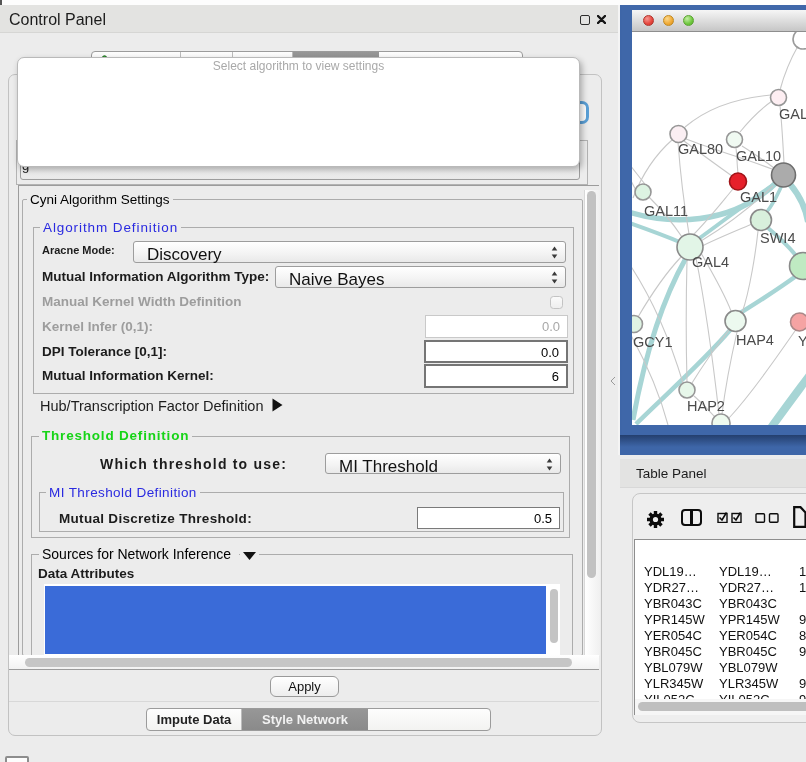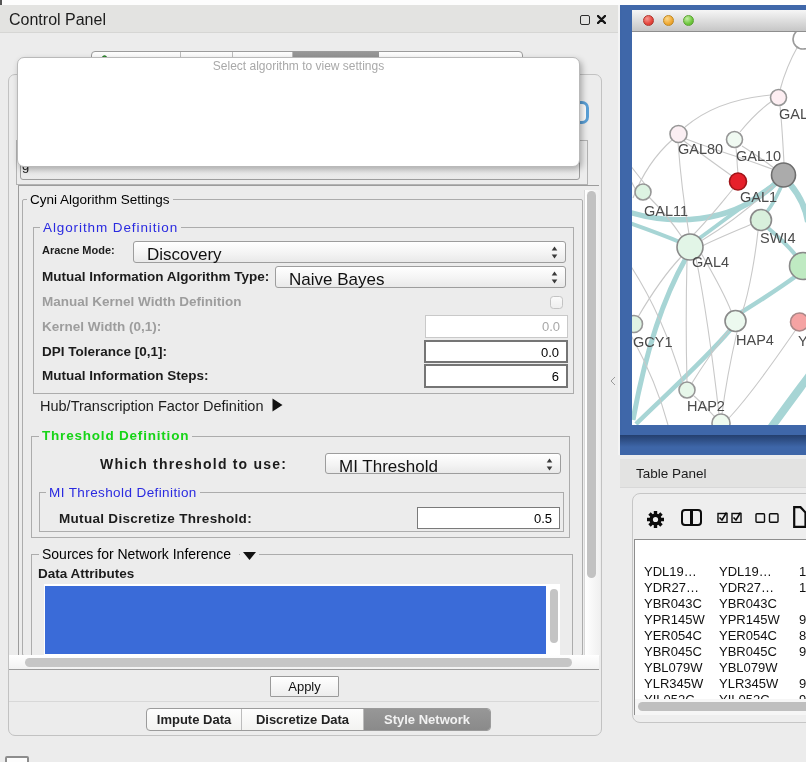--- a/index.html
+++ b/index.html
@@ -84,27 +84,27 @@
       <span class="tx">Naive Bayes</span>
   <svg class="ar" viewBox="0 0 7 13">
         <path d="M3.5 0.5 L6.3 4.5 H0.7 Z" fill="#3a3a3a"></path>
         <path d="M3.5 12.5 L0.7 8.5 H6.3 Z" fill="#3a3a3a"></path>
       </svg>
     </div>
 
 <div class="lbl b" style="left:42px;top:294px;color:#9d9d9d;font-size:13.5px">Manual Kernel Width Definition</div>
 <div class="abs" style="left:550px;top:296px;width:13px;height:13px;border:1px solid #c3c3c3;border-radius:3.5px;background:linear-gradient(#fafafa,#eee);box-sizing:border-box"></div>
 
-<div class="lbl b" style="left:42px;top:319px;color:#9d9d9d;font-size:13.5px">Kernel Width (0,1):</div>
+<div class="lbl b" style="left:42px;top:319px;color:#9d9d9d;font-size:13.5px">Kernel Infer (0,1):</div>
 <div class="fld" style="left:425px;top:315px;width:143px;height:23px;border:1px solid #c9c9c9;color:#a8a8a8">0.0</div>
 
 <div class="lbl b" style="left:42px;top:344px;font-size:13.5px">DPI Tolerance [0,1]:</div>
 <div class="fld" style="left:424px;top:340px;width:144px;height:23px;border:2px solid #757575;color:#000">0.0</div>
 
-<div class="lbl b" style="left:42px;top:368px;font-size:13.5px">Mutual Information Steps:</div>
+<div class="lbl b" style="left:42px;top:368px;font-size:13.5px">Mutual Information Kernel:</div>
 <div class="fld" style="left:424px;top:364px;width:144px;height:24px;border:2px solid #757575;color:#000">6</div>
 
 <div class="lbl" style="left:40px;top:398px;font-size:14.5px">Hub/Transcription Factor Definition</div>
 <svg class="abs" style="left:271px;top:398px" width="13" height="14" viewBox="0 0 13 14">
       <path d="M1.5 0.5 L11.5 7 L1.5 13.5 Z" fill="#111"></path>
     </svg>
 
 <div class="gbox" style="left:31px;top:436px;width:539px;height:102px"></div>
 <div class="glab b" style="left:39px;top:428px;color:#17d417;letter-spacing:0.8px;font-weight:bold">Threshold Definition</div>
 
@@ -136,26 +136,25 @@
 </div>
 </div>
 
 <div class="abs" style="left:584px;top:190px;width:15px;height:466px;background:linear-gradient(to right,#ffffff,#f0f0f0);border-left:1px solid #d8d8d8"></div>
 <div class="scthumb" style="left:587px;top:191px;width:9px;height:387px"></div>
 
 <div class="abs" style="left:9px;top:655px;width:590px;height:14px;background:linear-gradient(#ffffff,#f2f2f2)"></div>
 <div class="scthumb" style="left:25px;top:658px;width:547px;height:9px;background:#c6c6c6"></div>
 <div class="abs" style="left:9px;top:669px;width:590px;height:1px;background:#9b9b9b"></div>
 
-<div class="abs" style="left:270px;top:676px;width:67px;height:19px;border:1px solid #9a9a9a;border-radius:1px;background:linear-gradient(#ffffff,#ededed);text-align:center;font-size:13px;color:#111;line-height:19px">Apply</div>
+<div class="abs" style="left:270px;top:676px;width:67px;height:19px;border:1px solid #9a9a9a;border-radius:6px;background:linear-gradient(#ffffff,#ededed);text-align:center;font-size:13px;color:#111;line-height:19px">Apply</div>
 
 <div class="abs" style="left:9px;top:701px;width:590px;height:1px;background:#d8d8d8"></div>
 <div class="seg" style="left:146px;top:708px;width:343px">
   <div style="width:95px">Impute Data</div>
-  <div style="width:122px">Discretize Data</div>
   <div class="sel" style="width:126px">Style Network</div>
 </div>
 
 <div class="abs" style="left:5px;top:756px;width:20px;height:10px;border:2px solid #8d8d8d;background:#fdfdfd;border-radius:2px"></div>
 
 <div class="abs" style="left:610px;top:371px;width:6px;height:8px">
  <svg width="6" height="8">
       <path d="M5 0 L1 4 L5 8" stroke="#9a9a9a" fill="none"></path>
     </svg>
 </div>

